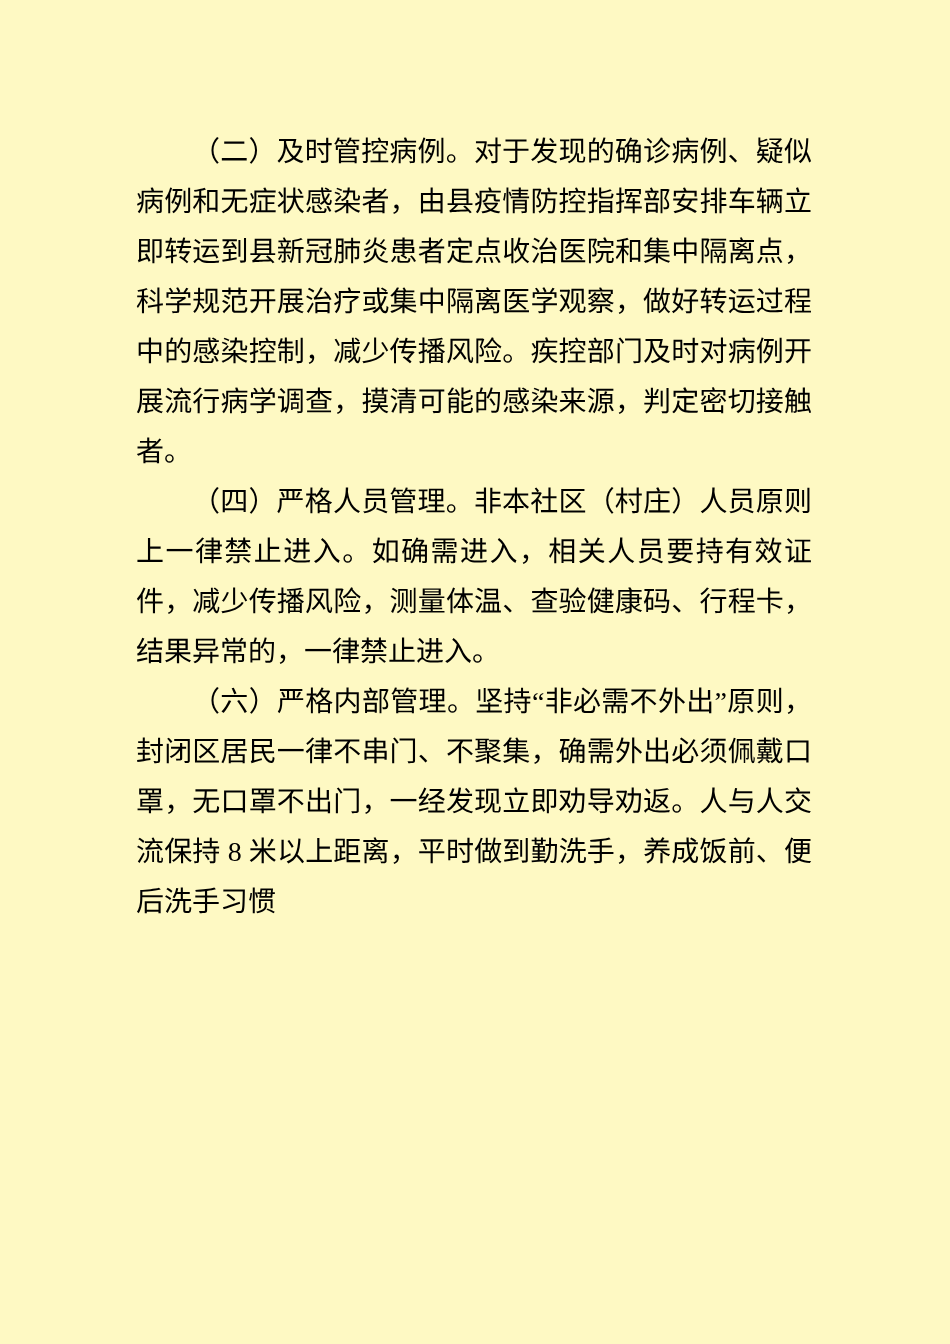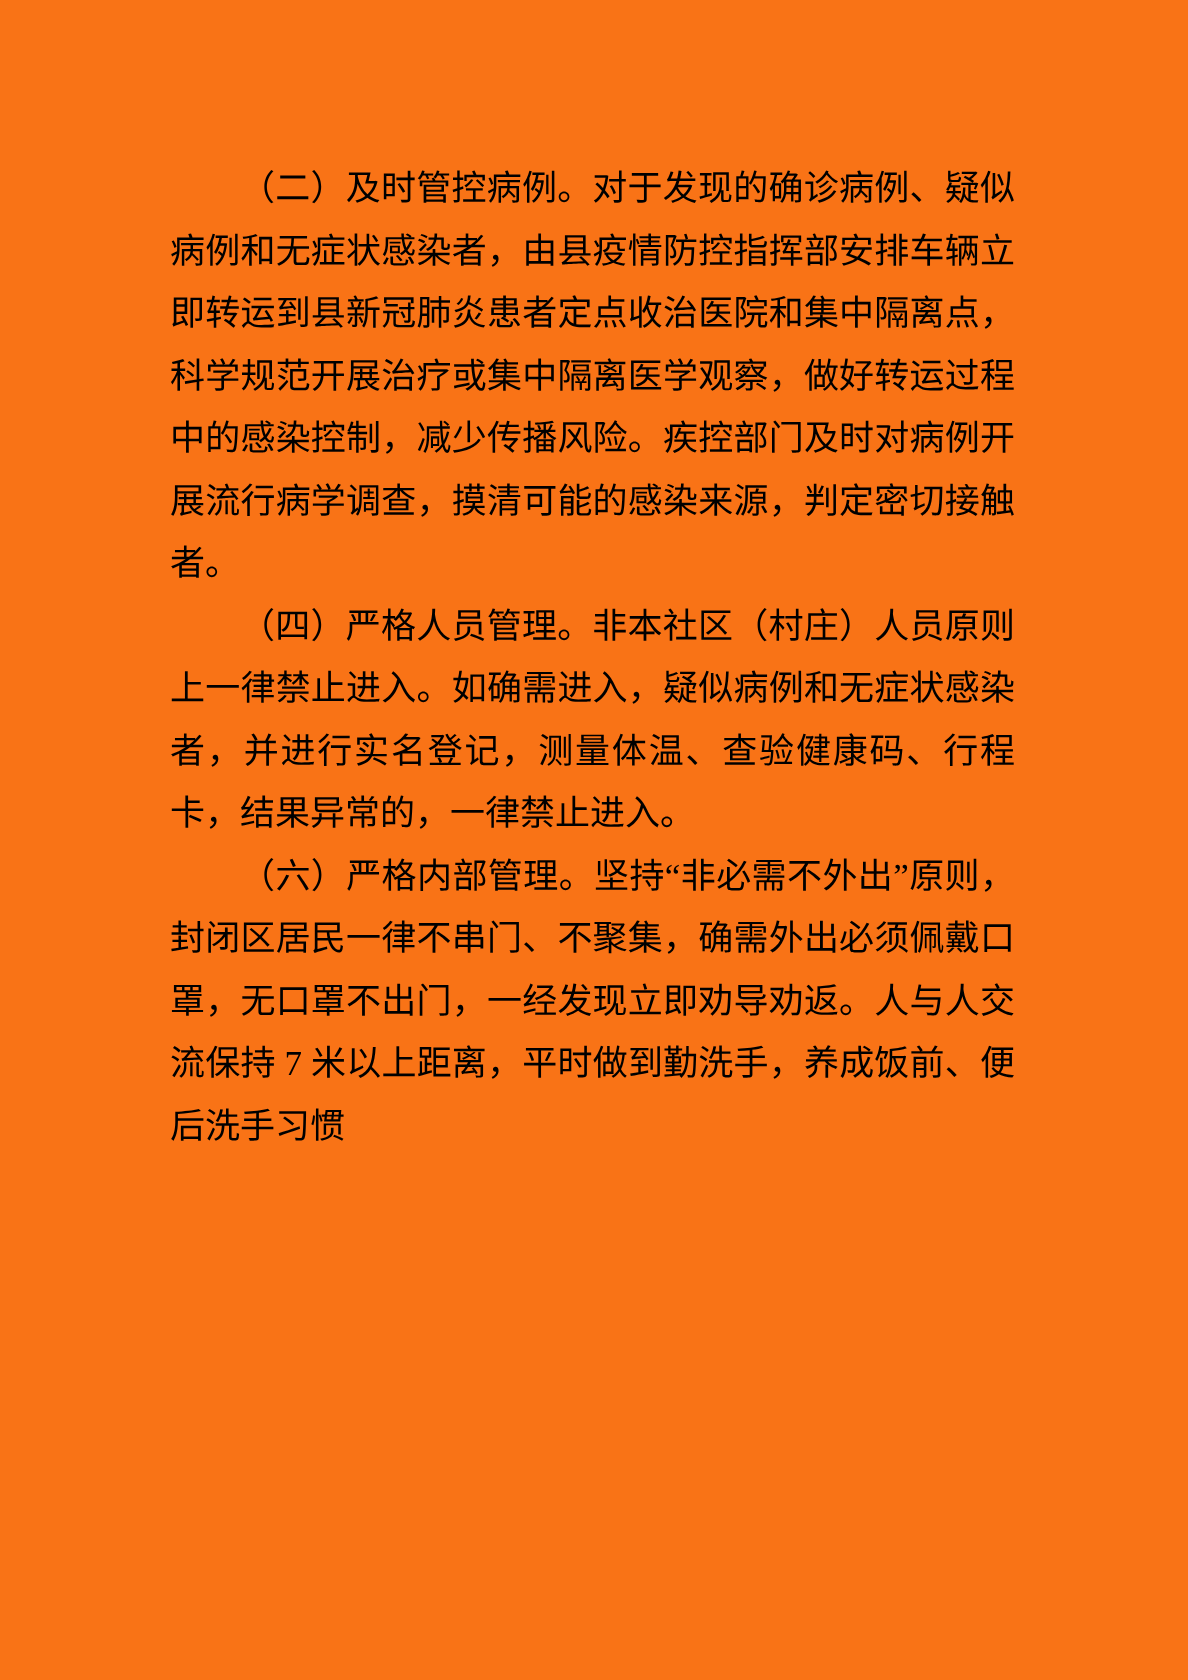--- a/index.html
+++ b/index.html
@@ -4,21 +4,21 @@
 <style>
   html, body {
     margin: 0;
     padding: 0;
     background: #ffffff;
   }
   .page {
     position: relative;
     width: 950px;
     height: 1344px;
-    background: #f97316;
+    background: #fef9c3;
     overflow: hidden;
   }
   .doc-body {
     position: absolute;
     left: 136px;
     top: 127px;
     width: 676px;
   }
   .para {
     margin: 0;
@@ -32,16 +32,16 @@
     text-indent: 2em;
     word-break: break-all;
   }
 </style>
 </head>
 <body>
 
 <div class="page">
   <div class="doc-body">
     <p class="para">（二）及时管控病例。对于发现的确诊病例、疑似病例和无症状感染者，由县疫情防控指挥部安排车辆立即转运到县新冠肺炎患者定点收治医院和集中隔离点，科学规范开展治疗或集中隔离医学观察，做好转运过程中的感染控制，减少传播风险。疾控部门及时对病例开展流行病学调查，摸清可能的感染来源，判定密切接触者。</p>
-    <p class="para">（四）严格人员管理。非本社区（村庄）人员原则上一律禁止进入。如确需进入，疑似病例和无症状感染者，并进行实名登记，测量体温、查验健康码、行程卡，结果异常的，一律禁止进入。</p>
-    <p class="para">（六）严格内部管理。坚持“非必需不外出”原则，封闭区居民一律不串门、不聚集，确需外出必须佩戴口罩，无口罩不出门，一经发现立即劝导劝返。人与人交流保持 7 米以上距离，平时做到勤洗手，养成饭前、便后洗手习惯</p>
+    <p class="para">（四）严格人员管理。非本社区（村庄）人员原则上一律禁止进入。如确需进入，相关人员要持有效证件，减少传播风险，测量体温、查验健康码、行程卡，结果异常的，一律禁止进入。</p>
+    <p class="para">（六）严格内部管理。坚持“非必需不外出”原则，封闭区居民一律不串门、不聚集，确需外出必须佩戴口罩，无口罩不出门，一经发现立即劝导劝返。人与人交流保持 8 米以上距离，平时做到勤洗手，养成饭前、便后洗手习惯</p>
   </div>
 </div>
 
 </body></html>

